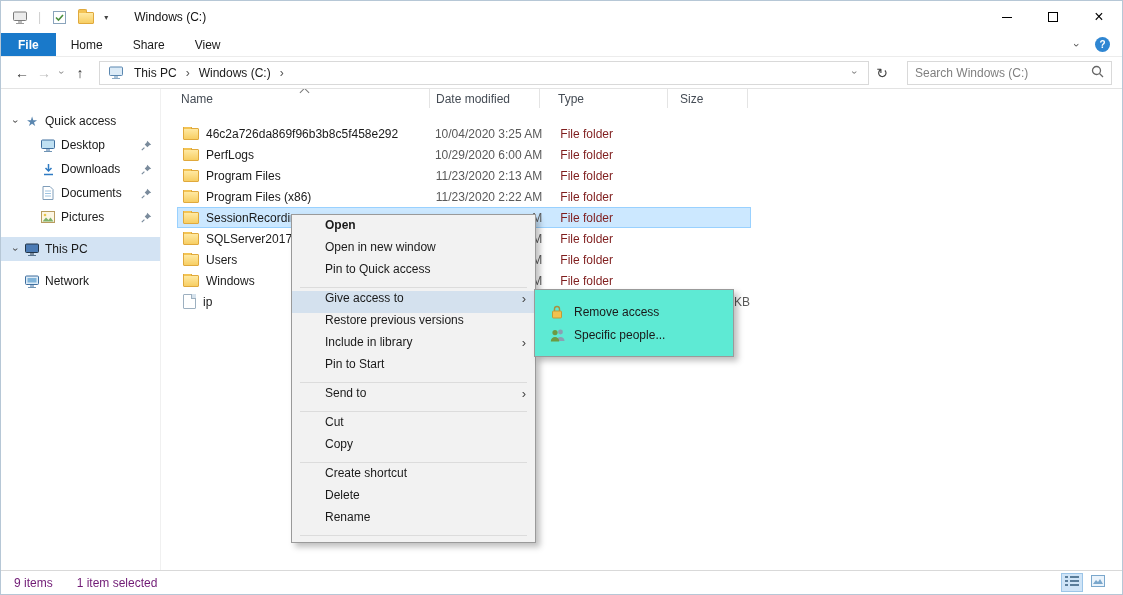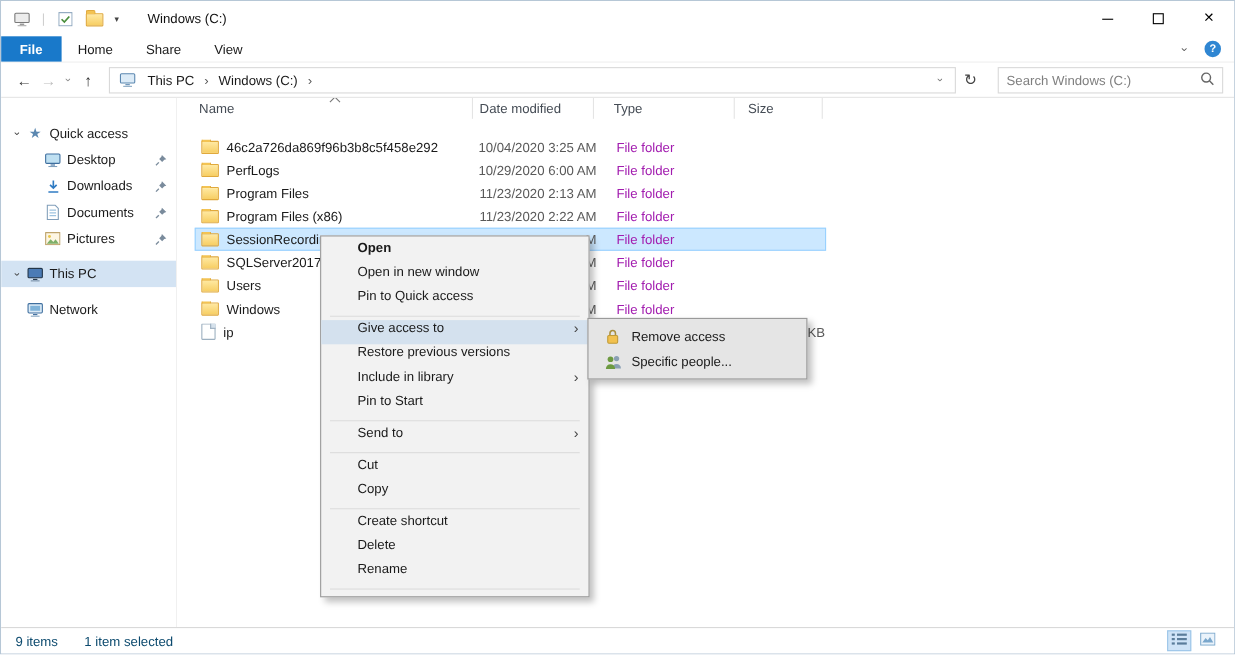--- a/index.html
+++ b/index.html
@@ -62,43 +62,43 @@
   .hc-name{width:255px;padding-left:6px;position:relative}
   .sort-caret{position:absolute;left:126px;top:0;width:7px;height:7px;border-left:1px solid #777;border-top:1px solid #777;transform:rotate(45deg)}
   .hc-date{width:110px;padding-left:6px}
   .hc-type{width:128px;padding-left:18px}
   .hc-size{width:80px;padding-left:12px}
   .rows{margin-left:16px;margin-top:6px}
   .frow{display:flex;align-items:center;height:21px;width:574px;border:1px solid transparent}
   .frow.selected{background:#cce8ff;border-color:#99d1ff}
   .c-name{width:255px;display:flex;align-items:center;gap:7px;padding-left:5px;white-space:nowrap;overflow:hidden}
   .c-date{width:110px;text-align:right;color:#595959;white-space:nowrap}
-  .c-type{width:128px;padding-left:18px;color:#a21caf;white-space:nowrap}
+  .c-type{width:128px;padding-left:18px;color:#7f1d1d;white-space:nowrap}
   .c-size{width:80px;text-align:right;color:#595959;white-space:nowrap}
 
   .ic-folder{width:16px;height:12px;background:linear-gradient(180deg,#ffe9a2,#f7ce63);border:1px solid #e0a93c;border-radius:1px;position:relative;flex:none;margin-top:1px}
   .ic-folder::before{content:"";position:absolute;top:-4px;left:-1px;width:7px;height:3px;background:#f3c353;border:1px solid #e0a93c;border-bottom:none;border-radius:2px 2px 0 0}
   .ic-file{width:13px;height:15px;background:#fff;border:1px solid #9db0c0;border-radius:1px;position:relative;flex:none}
   .ic-file::before{content:"";position:absolute;right:-1px;top:-1px;width:4px;height:4px;background:#d6e2ec;border-left:1px solid #9db0c0;border-bottom:1px solid #9db0c0}
 
   
   .context-menu{position:absolute;left:290px;top:213px;width:245px;background:#f2f2f2;border:1px solid #9a9a9a;box-shadow:4px 4px 6px rgba(0,0,0,.25);padding:3px 0;z-index:40}
   .mi{height:22px;display:flex;align-items:flex-start;padding:0 24px 0 33px;position:relative;white-space:nowrap;cursor:default}
   .mi.bold{font-weight:bold}
   .mi.hl{background:#d4e1ee}
   .mi .sub-arrow{position:absolute;right:9px;color:#454545;font-size:13px}
   .msep{height:1px;background:#dcdcdc;margin:3px 8px}
 
   
-  .submenu{position:absolute;left:533px;top:288px;width:200px;background:#e5e5e5;border:1px solid #9a9a9a;box-shadow:4px 4px 6px rgba(0,0,0,.25);padding:4px 0;z-index:50}
+  .submenu{position:absolute;left:533px;top:288px;width:200px;background:#5eead4;border:1px solid #9a9a9a;box-shadow:4px 4px 6px rgba(0,0,0,.25);padding:10px 0;z-index:50}
   .smi{height:23px;display:flex;align-items:center;gap:9px;padding:0 10px 0 14px;white-space:nowrap;cursor:default}
   .smi .sm-icon{width:16px;display:flex;justify-content:center;flex:none}
 
   
-  .statusbar{position:absolute;left:0;right:0;bottom:0;height:24px;border-top:1px solid #d9d9d9;display:flex;align-items:center;padding:0 13px;gap:24px;color:#0c4a6e;background:#fff}
+  .statusbar{position:absolute;left:0;right:0;bottom:0;height:24px;border-top:1px solid #d9d9d9;display:flex;align-items:center;padding:0 13px;gap:24px;color:#701a75;background:#fff}
   .view-toggles{margin-left:auto;display:flex;gap:4px}
   .vbtn{width:22px;height:19px;display:flex;align-items:center;justify-content:center;border:1px solid transparent}
   .vbtn.active{background:#cfe4f7;border-color:#9cc5e8}
 </style>
 </head>
 <body>
 
 <div id="app">
 
   <div class="titlebar">

